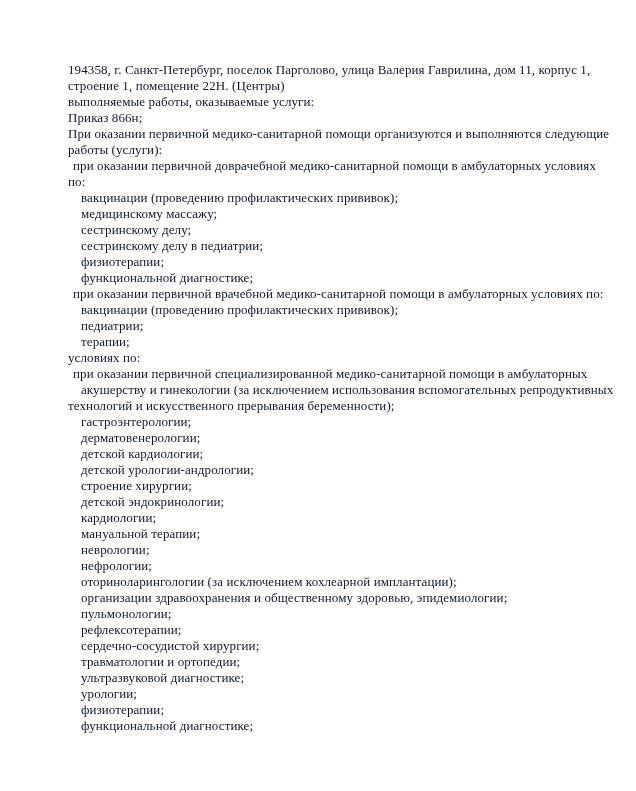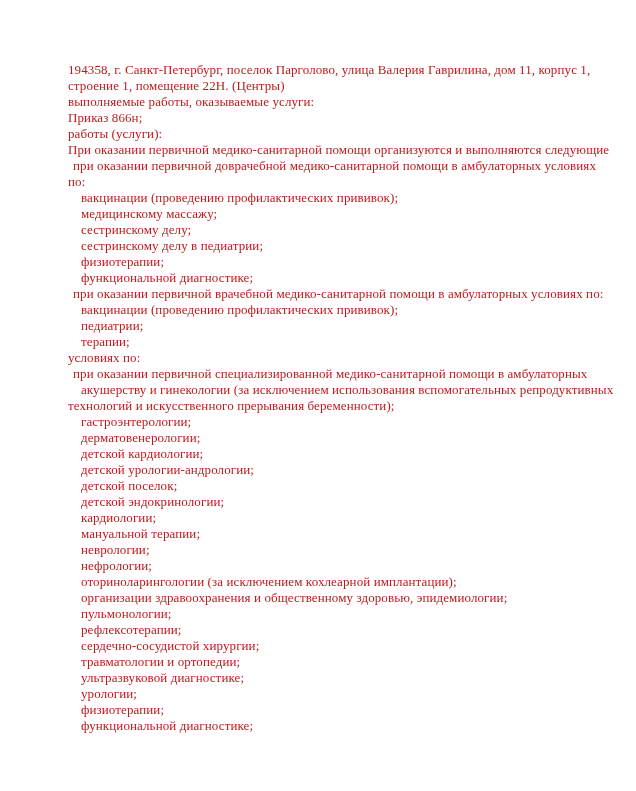--- a/index.html
+++ b/index.html
@@ -17,21 +17,21 @@
     width: 636px;
     height: 791px;
     background: #ffffff;
     box-sizing: border-box;
   }
   .doc-body {
     position: absolute;
     top: 62px;
     left: 68px;
     right: 30px;
-    color: #b91c1c;
+    color: #0f172a;
     font-family: "Liberation Serif", "DejaVu Serif", serif;
     font-size: 13px;
     line-height: 16px;
     letter-spacing: 0.1px;
   }
   .line {
     white-space: nowrap;
     height: 16px;
   }
   .indent-0 { padding-left: 0; }
@@ -40,43 +40,43 @@
 </style>
 </head>
 <body>
 
 <div class="page">
   <div class="doc-body">
       <div class="line indent-0">194358, г. Санкт-Петербург, поселок Парголово, улица Валерия Гаврилина, дом 11, корпус 1,</div>
       <div class="line indent-0">строение 1, помещение 22Н. (Центры)</div>
       <div class="line indent-0">выполняемые работы, оказываемые услуги:</div>
       <div class="line indent-0">Приказ 866н;</div>
+      <div class="line indent-0">При оказании первичной медико-санитарной помощи организуются и выполняются следующие</div>
       <div class="line indent-0">работы (услуги):</div>
-      <div class="line indent-0">При оказании первичной медико-санитарной помощи организуются и выполняются следующие</div>
       <div class="line indent-1">при оказании первичной доврачебной медико-санитарной помощи в амбулаторных условиях</div>
       <div class="line indent-0">по:</div>
       <div class="line indent-2">вакцинации (проведению профилактических прививок);</div>
       <div class="line indent-2">медицинскому массажу;</div>
       <div class="line indent-2">сестринскому делу;</div>
       <div class="line indent-2">сестринскому делу в педиатрии;</div>
       <div class="line indent-2">физиотерапии;</div>
       <div class="line indent-2">функциональной диагностике;</div>
       <div class="line indent-1">при оказании первичной врачебной медико-санитарной помощи в амбулаторных условиях по:</div>
       <div class="line indent-2">вакцинации (проведению профилактических прививок);</div>
       <div class="line indent-2">педиатрии;</div>
       <div class="line indent-2">терапии;</div>
       <div class="line indent-0">условиях по:</div>
       <div class="line indent-1">при оказании первичной специализированной медико-санитарной помощи в амбулаторных</div>
       <div class="line indent-2">акушерству и гинекологии (за исключением использования вспомогательных репродуктивных</div>
       <div class="line indent-0">технологий и искусственного прерывания беременности);</div>
       <div class="line indent-2">гастроэнтерологии;</div>
       <div class="line indent-2">дерматовенерологии;</div>
       <div class="line indent-2">детской кардиологии;</div>
       <div class="line indent-2">детской урологии-андрологии;</div>
-      <div class="line indent-2">детской поселок;</div>
+      <div class="line indent-2">строение хирургии;</div>
       <div class="line indent-2">детской эндокринологии;</div>
       <div class="line indent-2">кардиологии;</div>
       <div class="line indent-2">мануальной терапии;</div>
       <div class="line indent-2">неврологии;</div>
       <div class="line indent-2">нефрологии;</div>
       <div class="line indent-2">оториноларингологии (за исключением кохлеарной имплантации);</div>
       <div class="line indent-2">организации здравоохранения и общественному здоровью, эпидемиологии;</div>
       <div class="line indent-2">пульмонологии;</div>
       <div class="line indent-2">рефлексотерапии;</div>
       <div class="line indent-2">сердечно-сосудистой хирургии;</div>

